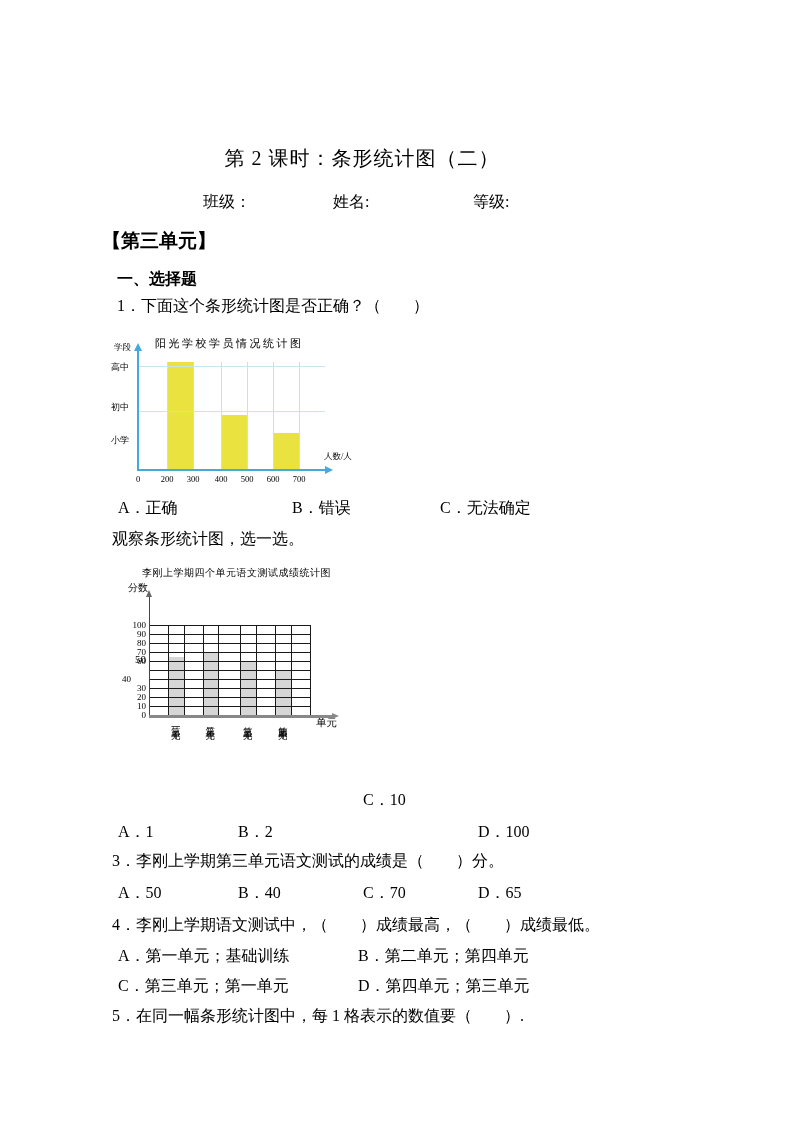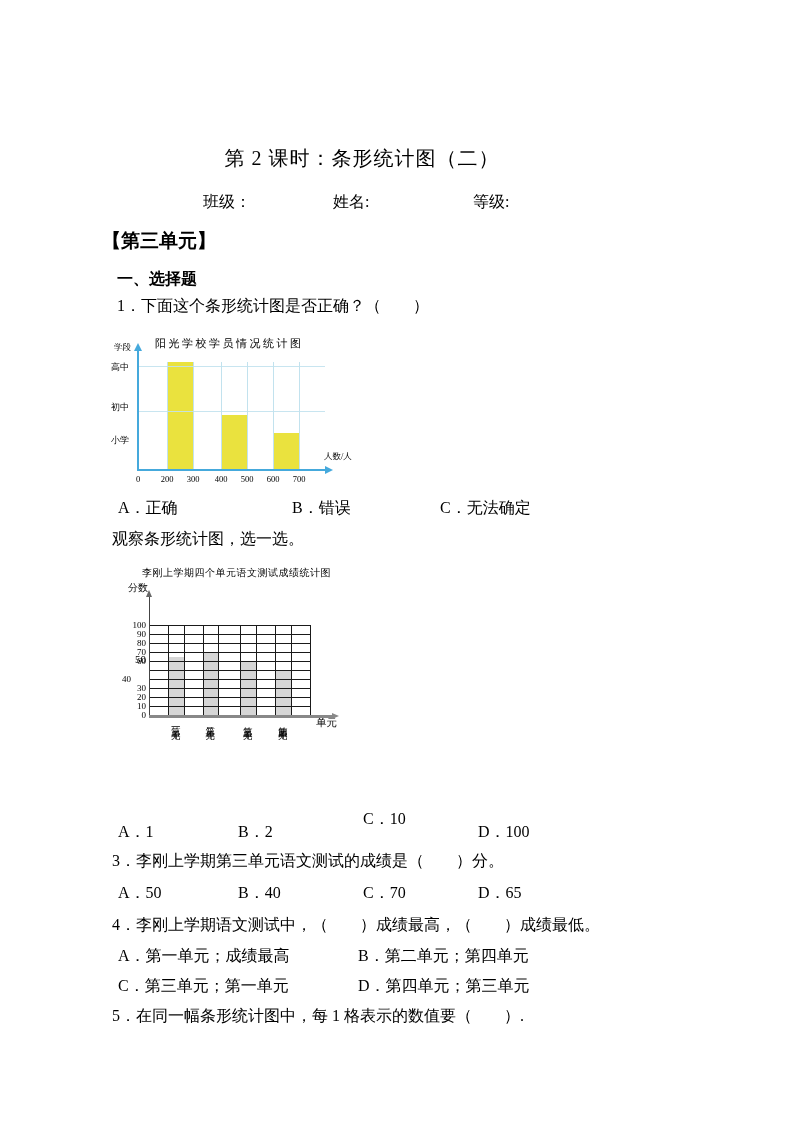--- a/index.html
+++ b/index.html
@@ -115,30 +115,30 @@
       <div style="position: absolute; left: 2px; top: 64px; width: 24px; text-align: right; font-size: 9px;">90</div>
       <div style="position: absolute; left: 2px; top: 55px; width: 24px; text-align: right; font-size: 9px;">100</div>
       <div style="position: absolute; left: 49.75px; top: 154px; width: 12px; font-size: 9.5px; line-height: 12px; writing-mode: vertical-rl; text-orientation: upright; letter-spacing: 1.5px;">第一单元</div>
       <div style="position: absolute; left: 84.25px; top: 154px; width: 12px; font-size: 9.5px; line-height: 12px; writing-mode: vertical-rl; text-orientation: upright; letter-spacing: 1.5px;">第二单元</div>
       <div style="position: absolute; left: 121.75px; top: 154px; width: 12px; font-size: 9.5px; line-height: 12px; writing-mode: vertical-rl; text-orientation: upright; letter-spacing: 1.5px;">第三单元</div>
       <div style="position: absolute; left: 156.75px; top: 154px; width: 12px; font-size: 9.5px; line-height: 12px; writing-mode: vertical-rl; text-orientation: upright; letter-spacing: 1.5px;">第四单元</div>
     </div>
 
   <div class="abs opt" style="left:118px;top:822px">A．1</div>
   <div class="abs opt" style="left:238px;top:822px">B．2</div>
-  <div class="abs opt" style="left:363px;top:809px">C．10</div>
+  <div class="abs opt" style="left:363px;top:790px">C．10</div>
   <div class="abs opt" style="left:478px;top:822px">D．100</div>
 
   <div class="abs q" style="left:112px;top:851px">3．李刚上学期第三单元语文测试的成绩是（　　）分。</div>
   <div class="abs opt" style="left:118px;top:883px">A．50</div>
   <div class="abs opt" style="left:238px;top:883px">B．40</div>
   <div class="abs opt" style="left:363px;top:883px">C．70</div>
   <div class="abs opt" style="left:478px;top:883px">D．65</div>
 
   <div class="abs q" style="left:112px;top:915px">4．李刚上学期语文测试中，（　　）成绩最高，（　　）成绩最低。</div>
-  <div class="abs opt" style="left:118px;top:946px">A．第一单元；成绩最高</div>
+  <div class="abs opt" style="left:118px;top:946px">A．第一单元；基础训练</div>
   <div class="abs opt" style="left:358px;top:946px">B．第二单元；第四单元</div>
   <div class="abs opt" style="left:118px;top:976px">C．第三单元；第一单元</div>
   <div class="abs opt" style="left:358px;top:976px">D．第四单元；第三单元</div>
 
   <div class="abs q" style="left:112px;top:1006px">5．在同一幅条形统计图中，每 1 格表示的数值要（　　）.</div>
 
 </div>
 
 </body></html>

